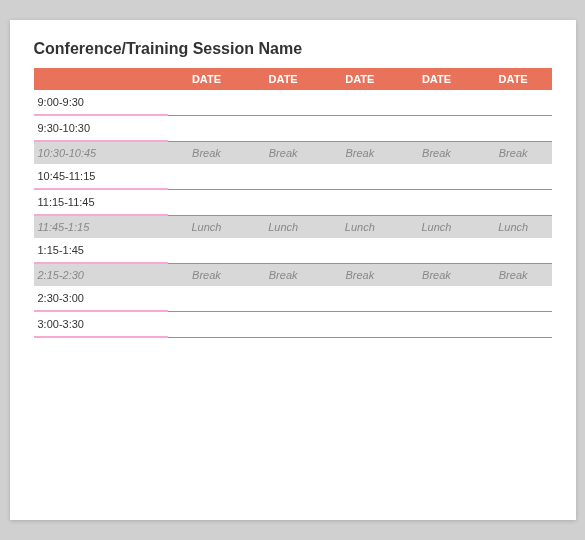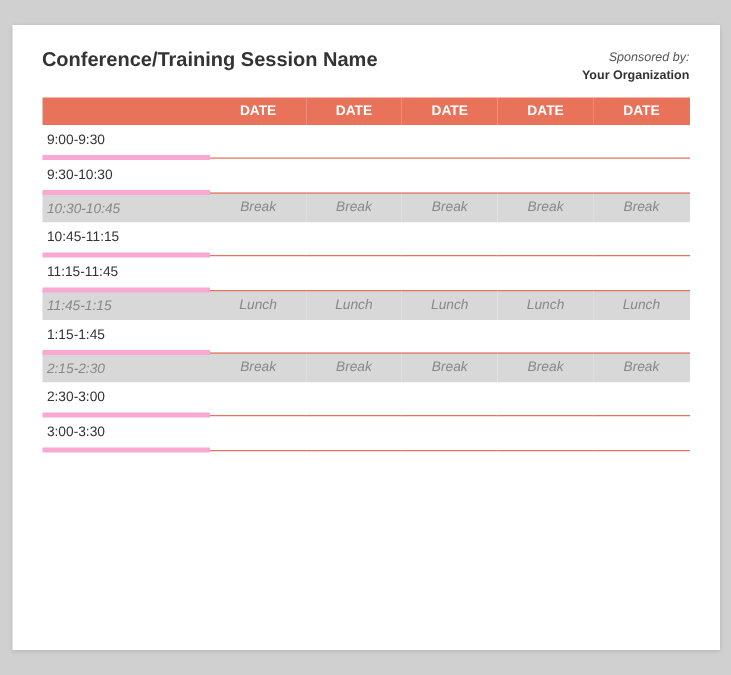--- a/index.html
+++ b/index.html
@@ -69,21 +69,21 @@
     .header-row-2 td:first-child {
       color: #fff;
     }
     .header-row-2 td:not(:first-child) {
       text-align: center;
     }
     .normal-row td {
       background: #fff;
       color: #333;
       padding: 6px 4px;
-      border-bottom: 4px solid #f9a8d4;
+      border-bottom: 2px solid #f9a8d4;
       font-size: 11px;
     }
     .normal-row td:first-child {
       color: #333;
       font-size: 11px;
     }
     .break-row td {
       background: #d8d8d8;
       color: #888;
       font-style: italic;
@@ -98,24 +98,20 @@
     td {
       border: none;
     }
   </style>
 </head>
 <body>
 
 <div class="page">
   <div class="header">
     <div class="title">Conference/Training Session Name</div>
-    <div class="sponsor">
-      <div class="sponsor-label">Sponsored by:</div>
-      <div class="sponsor-name">Your Organization</div>
-    </div>
   </div>
 
   <table>
     <tbody id="table-body">
         <tr class="header-row-1">
           <td></td>
           <td>DATE</td>
           <td>DATE</td>
           <td>DATE</td>
           <td>DATE</td>

